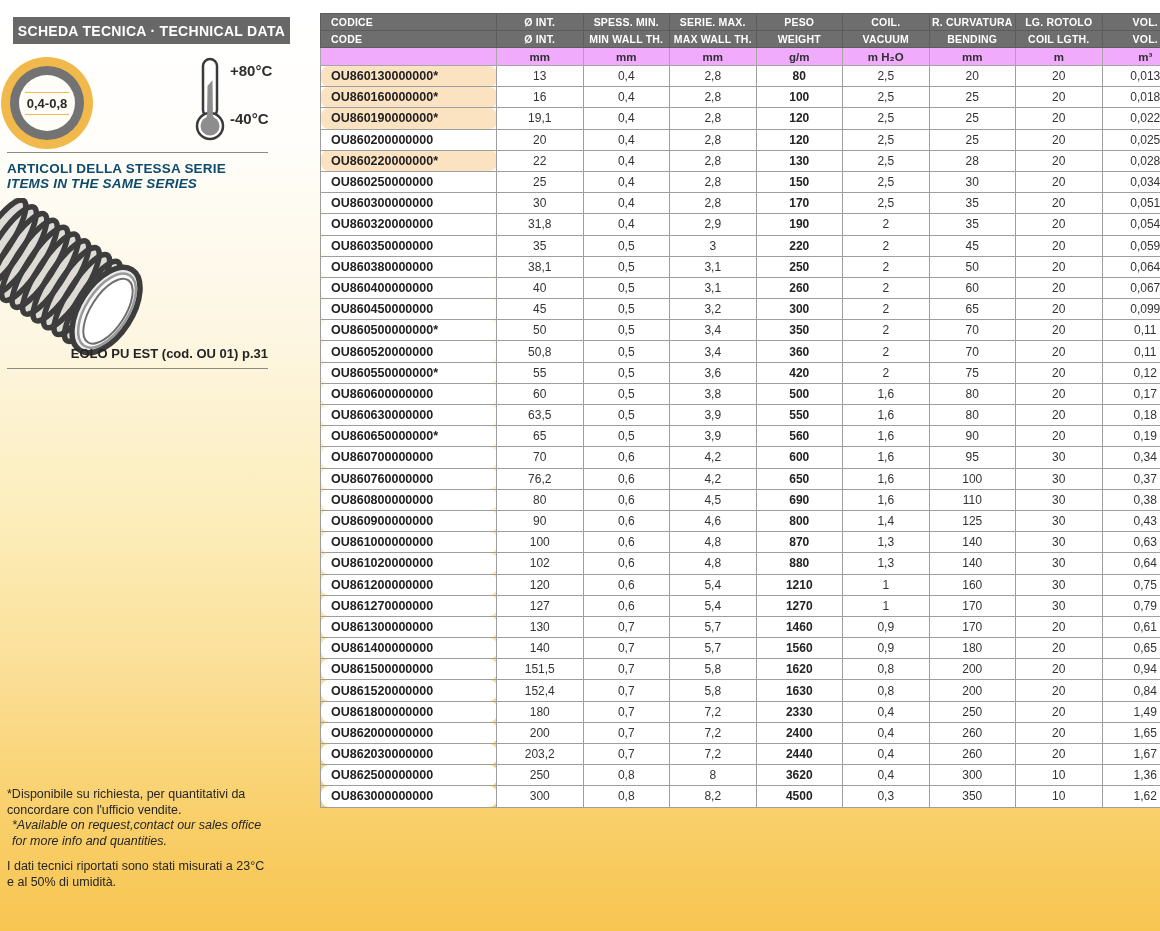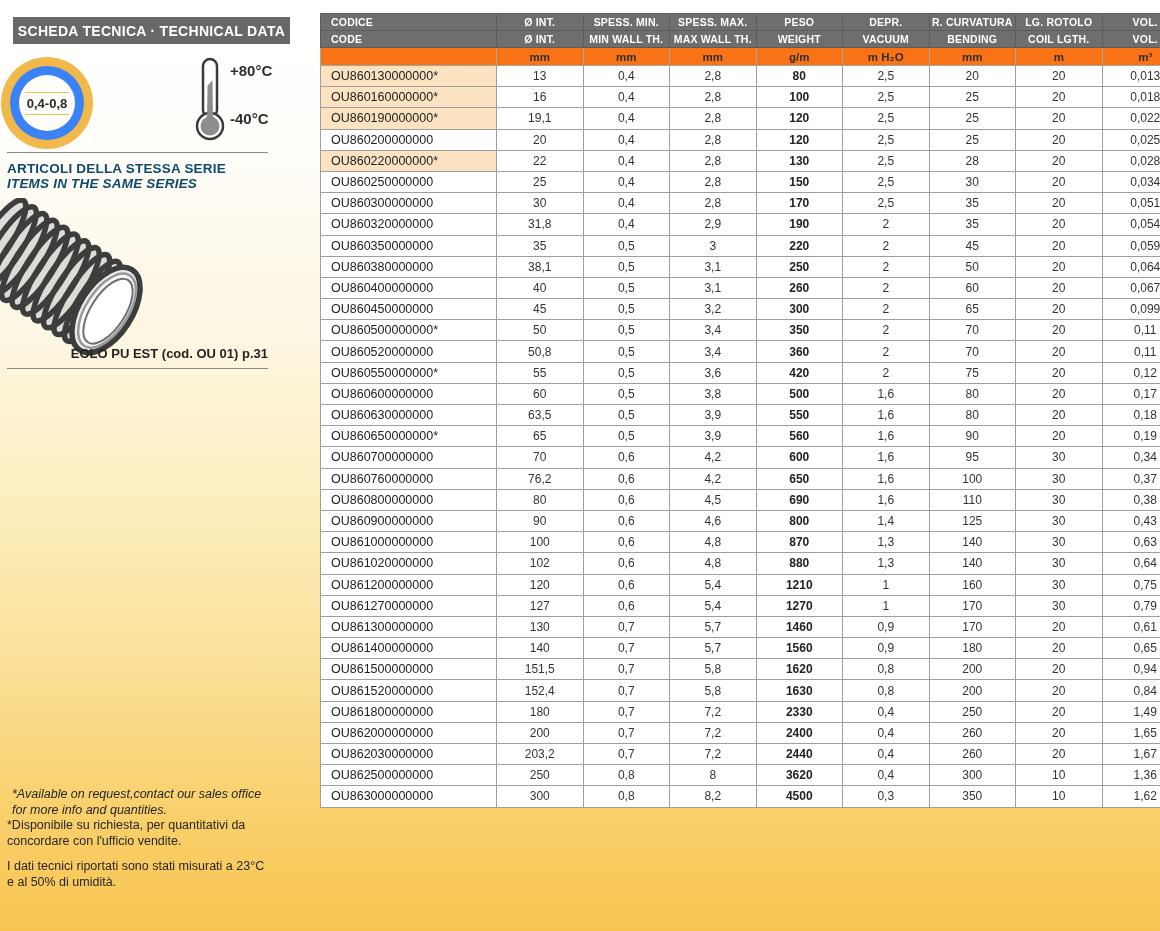--- a/index.html
+++ b/index.html
@@ -16,21 +16,21 @@
 
   
   .sidebar { position:absolute; left:0; top:0; width:288px; height:100%; }
   .tech-header {
     position:absolute; left:7px; top:17px; width:277px; height:27px;
     background:#686868; color:#ffffff; font-weight:bold; font-size:14px;
     letter-spacing:.3px; display:flex; align-items:center; justify-content:center;margin-left:6px;
   }
   .ring-icon {
     position:absolute; left:10px; top:66px; width:74px; height:74px;
-    border-radius:50%; background:#3b82f6;
+    border-radius:50%; background:#737373;
     box-shadow:0 0 0 9px #f1b94b;
     display:flex; align-items:center; justify-content:center;
   }
   .ring-icon .ring-core {
     width:56px; height:56px; border-radius:50%; background:#fffdf8;
     display:flex; align-items:center; justify-content:center;
   }
   .ring-icon .ring-label {
     font-size:13px; font-weight:bold; color:#2b2b2b; padding:3px 2px;
     border-top:1px solid #e9bc55; border-bottom:1px solid #e9bc55;
@@ -73,29 +73,29 @@
   .data-table th, .data-table td {
     overflow:hidden; white-space:nowrap; padding:0;
   }
   .data-table thead th {
     background:#6e6e6e; color:#ffffff; font-size:10.5px; font-weight:bold;
     height:17px; text-align:center; border:1px solid #5c5c5c;
     letter-spacing:.2px;
   }
   .data-table thead th.code-col { text-align:left; padding-left:10px; }
   .data-table tr.units-row td {
-    background:#f97316; color:#2f2f2f; font-size:11.5px; font-weight:bold;
+    background:#f0abfc; color:#2f2f2f; font-size:11.5px; font-weight:bold;
     height:18px; text-align:center; border:1px solid #a5a5a5;
   }
   .data-table tbody td {
     background:#ffffff; height:21.2px; font-size:12px; color:#333333;
     text-align:center; border:1px solid #9e9e9e;
   }
   .data-table tbody td.code-cell {
-    text-align:left; padding-left:10px; font-weight:normal; font-size:12.5px; color:#222222;
+    text-align:left; padding-left:10px; font-weight:bold; font-size:12.5px; color:#222222;border-radius:8px;
   }
   .data-table tbody td.code-cell.hl { background:#fbe3c2; }
   .data-table tbody td.peso { font-weight:bold; color:#222222; }
 </style>
 </head>
 <body>
 
 <div class="page">
 
   <div class="sidebar">
@@ -144,24 +144,24 @@
       <ellipse cx="110" cy="112" rx="26" ry="48" transform="rotate(33 110 112)" fill="#ececec" stroke="#3d3d3d" stroke-width="5.5"></ellipse>
       <ellipse cx="111" cy="112.6" rx="21" ry="42" transform="rotate(33 111 112.6)" fill="#fafafa" stroke="#9a9a9a" stroke-width="2.5"></ellipse>
       <ellipse cx="112" cy="113.2" rx="17" ry="37" transform="rotate(33 112 113.2)" fill="#ffffff" stroke="#6f6f6f" stroke-width="2"></ellipse>
     </svg>
 
     <div class="related-item">EOLO PU EST (cod. OU 01) p.31</div>
 
     <div class="divider divider-2"></div>
 
     <div class="footnotes">
+      <div class="fn">*Disponibile su richiesta, per quantitativi da
+concordare con l'ufficio vendite.</div>
       <div class="fn italic indent">*Available on request,contact our sales office
 for more info and quantities.</div>
-      <div class="fn">*Disponibile su richiesta, per quantitativi da
-concordare con l'ufficio vendite.</div>
       <div class="fn-gap"></div>
       <div class="fn">I dati tecnici riportati sono stati misurati a 23°C
 e al 50% di umidità.</div>
     </div>
   </div>
 
   <table class="data-table">
     <colgroup>
       <col class="c-code">
       <col>
@@ -171,23 +171,23 @@
         <col>
         <col>
         <col>
         <col>
     </colgroup>
     <thead>
         <tr>
           <th class="code-col">CODICE</th>
           <th>Ø INT.</th>
           <th>SPESS. MIN.</th>
-          <th>SPESS. MAX.</th>
+          <th>SERIE. MAX.</th>
           <th>PESO</th>
-          <th>DEPR.</th>
+          <th>COIL.</th>
           <th>R. CURVATURA</th>
           <th>LG. ROTOLO</th>
           <th>VOL.</th>
         </tr>
         <tr>
           <th class="code-col">CODE</th>
           <th>Ø INT.</th>
           <th>MIN WALL TH.</th>
           <th>MAX WALL TH.</th>
           <th>WEIGHT</th>

